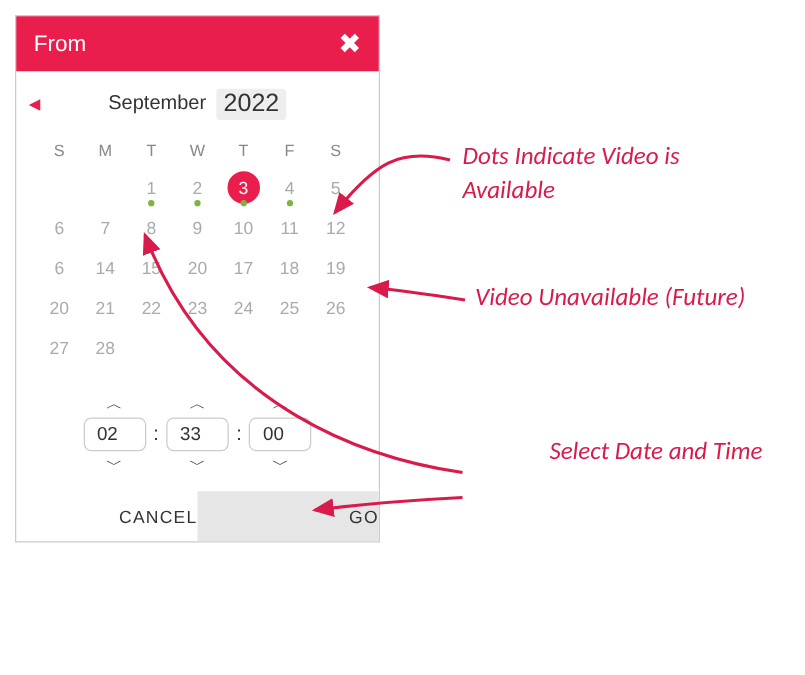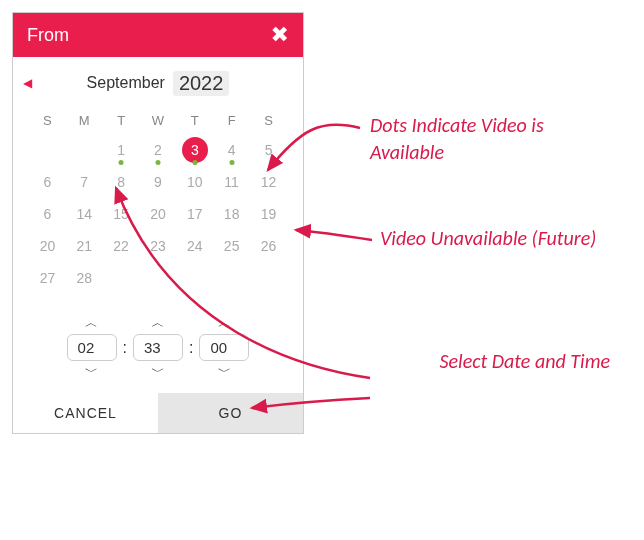--- a/index.html
+++ b/index.html
@@ -18,21 +18,21 @@
   td.avail .dot{position:absolute;left:50%;transform:translateX(-50%);bottom:1px;width:5px;height:5px;border-radius:50%;background:#7cb342;}
   td.selected span.num{display:inline-flex;align-items:center;justify-content:center;width:26px;height:26px;border-radius:50%;background:#e91e4d;color:#fff;}
   td .num{display:inline-block;min-width:18px;}
   .timebox{display:flex;flex-direction:column;align-items:center;margin:22px 0 14px;}
   .trow{display:flex;align-items:center;gap:6px;}
   .trow .seg{display:flex;flex-direction:column;align-items:center;gap:4px;}
   .trow .arrow{font-size:13px;color:#444;cursor:pointer;line-height:1;height:14px;}
   .trow .val{border:1px solid #ccc;border-radius:6px;padding:4px 10px;font-size:15px;color:#333;min-width:28px;text-align:left;}
   .trow .colon{font-size:16px;color:#333;}
   .actions{display:flex;margin-top:10px;}
-  .actions .btn{flex:1;text-align:center;padding:12px 0;font-size:14px;letter-spacing:1px;color:#333;cursor:pointer;}
+  .actions .btn{flex:1;text-align:right;padding:12px 0;font-size:14px;letter-spacing:1px;color:#333;cursor:pointer;}
   .actions .go{background:#e6e6e6;}
   .annot{position:absolute;color:#d81b4b;font-style:italic;font-size:20px;line-height:1.35;font-family:"Segoe UI",Calibri,Arial,sans-serif;}
   svg.arrow{position:absolute;overflow:visible;pointer-events:none;}
 </style>
 </head>
 <body>
 
 <div class="canvas">
   <div class="picker">
     <div class="hdr">

